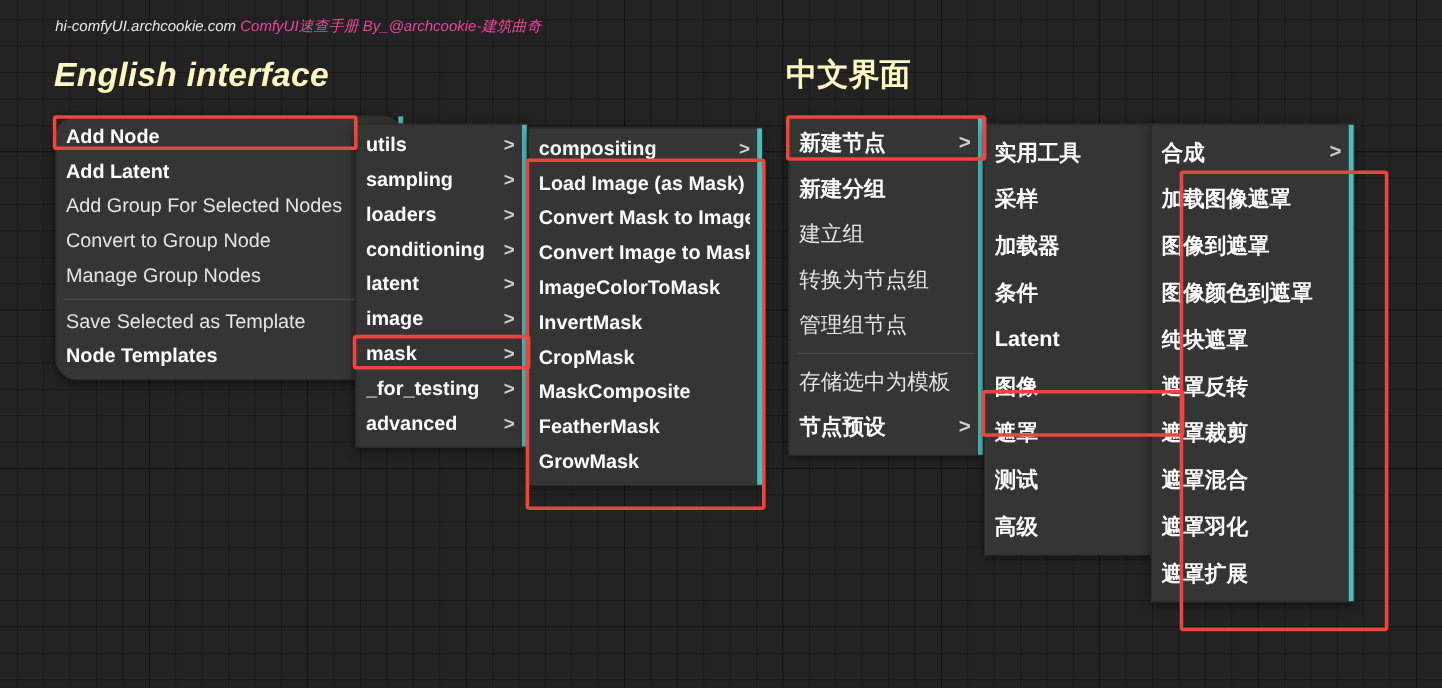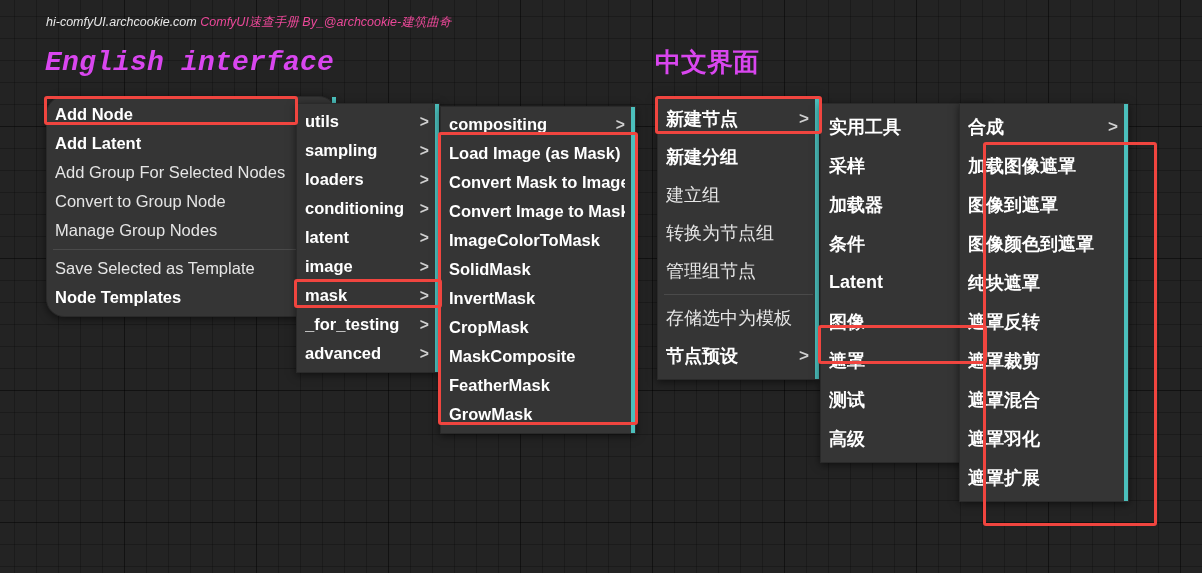--- a/index.html
+++ b/index.html
@@ -29,23 +29,22 @@
 
   
   .credit{
     position:absolute;left:46px;top:14px;
     font-style:italic;font-size:12.5px;white-space:nowrap;
   }
   .credit .c-a{color:#e8e8e8;font-weight:normal;}
   .credit .c-b{color:#ec4899;font-weight:normal;}
   .section-title{
     position:absolute;
-    font-style:italic;font-weight:bold;color:#d946ef;
+    font-style:italic;font-weight:bold;color:#fef9c3;
     white-space:nowrap;
-    font-family:Liberation Mono, monospace;
   }
   #title-en{left:45px;top:47px;font-size:28px;letter-spacing:.2px;}
   #title-zh{left:655px;top:45px;font-size:26px;font-style:normal;}
 
   
   .menu{
     position:absolute;
     background:#353535;
     border:1px solid #2a2a2a;
     box-shadow:0 2px 8px rgba(0,0,0,.55);
@@ -185,23 +184,20 @@
       <div class="mi">
         <span class="lbl">Convert Mask to Image</span>
       </div>
       <div class="mi">
         <span class="lbl">Convert Image to Mask</span>
       </div>
       <div class="mi">
         <span class="lbl">ImageColorToMask</span>
       </div>
       <div class="mi">
-        <span class="lbl">SolidMask</span>
-      </div>
-      <div class="mi">
         <span class="lbl">InvertMask</span>
       </div>
       <div class="mi">
         <span class="lbl">CropMask</span>
       </div>
       <div class="mi">
         <span class="lbl">MaskComposite</span>
       </div>
       <div class="mi">
         <span class="lbl">FeatherMask</span>

